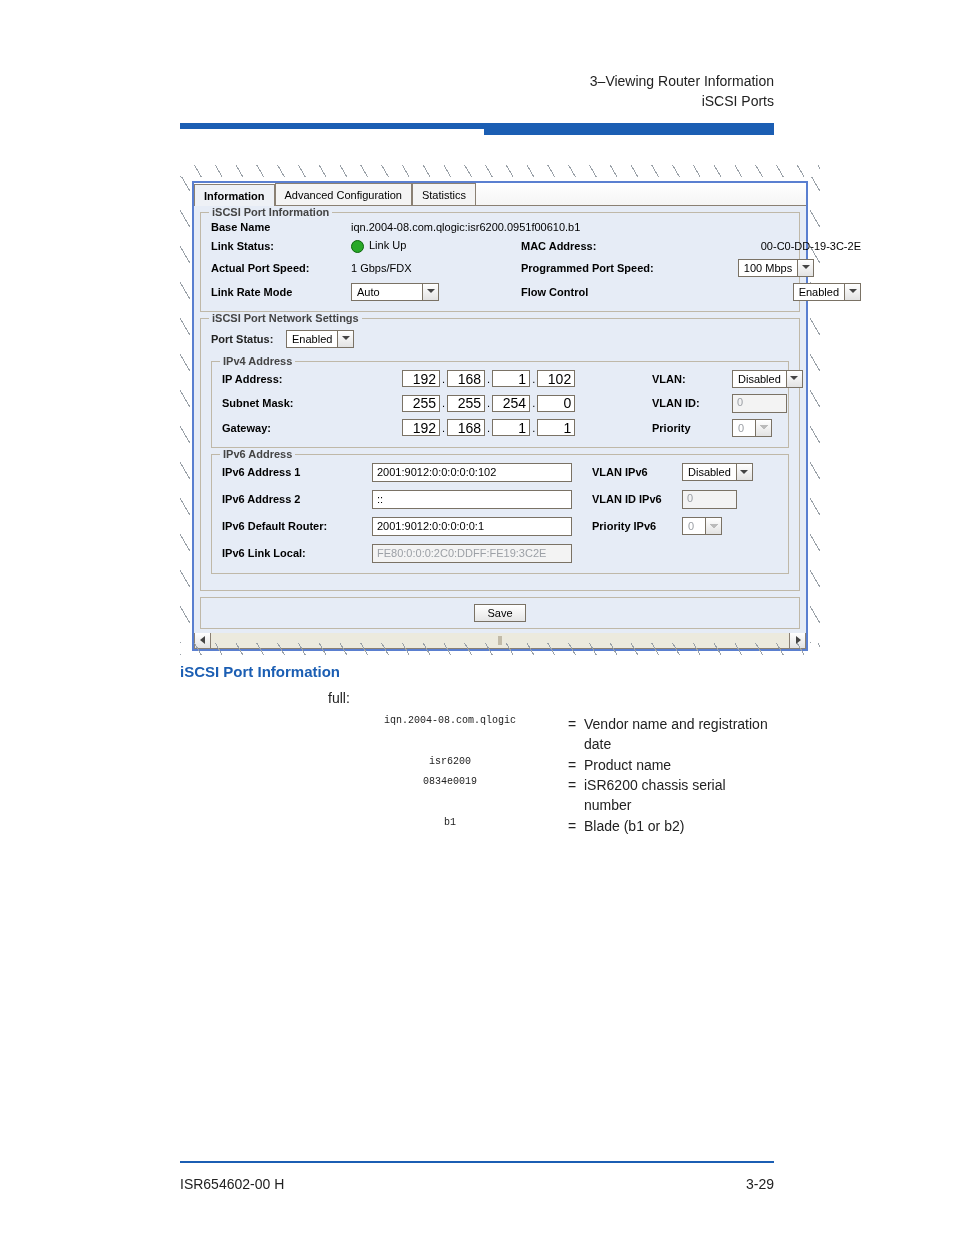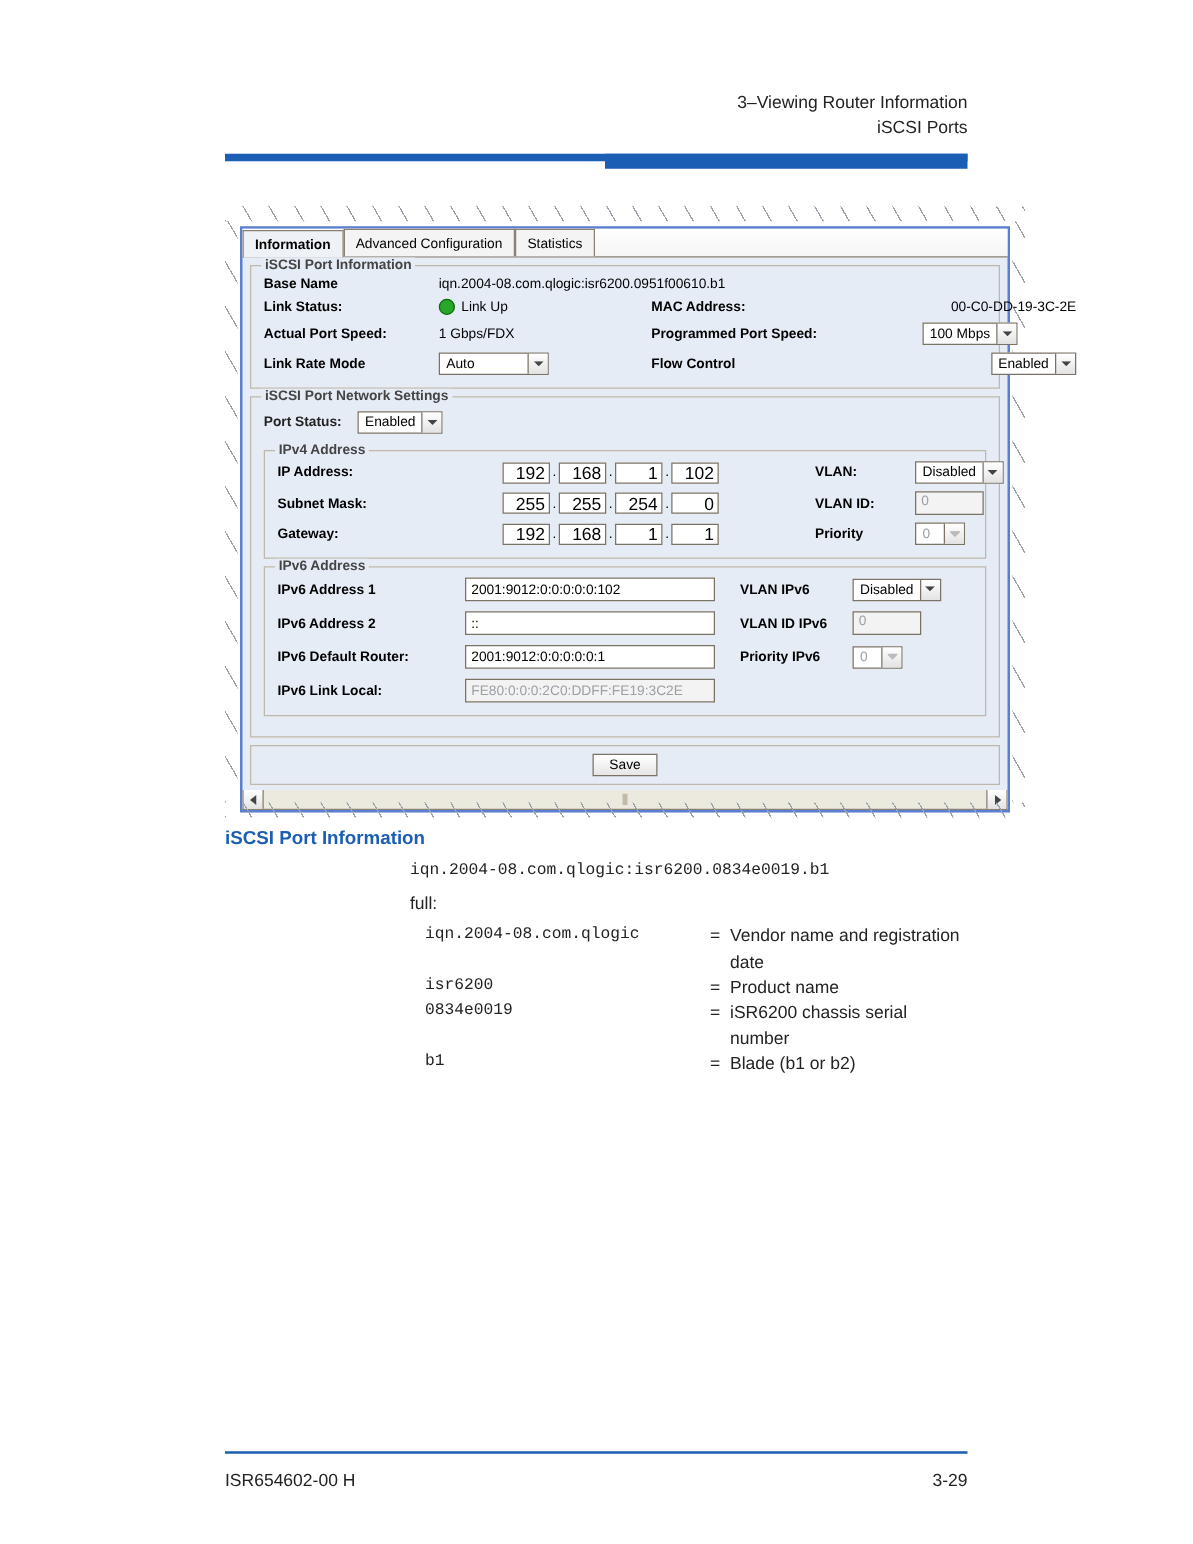--- a/index.html
+++ b/index.html
@@ -62,21 +62,21 @@
   .body{font-size:14px;line-height:1.45;margin-left:120px}
   .body p{margin:6px 0}
   .body .strong{font-weight:bold}
   ul.blk{list-style:none;padding:0;margin:6px 0}
   ul.blk li::before{content:"■";font-size:12px;margin-right:14px;color:#000}
   ul.blk li{margin:0 0 0 -28px;text-indent:0;display:flex}
   ul.blk li .litxt{flex:1}
   .mono{font-family:'Courier New',monospace;font-size:13px;line-height:1.45}
   .defs{margin-left:40px}
   .defs .dr{display:grid;grid-template-columns:220px 12px 1fr;column-gap:6px}
-  .defs .dk{text-align:left;font-family:'Courier New',monospace;font-size:13px}
+  .defs .dk{text-align:center;font-family:'Courier New',monospace;font-size:10px}
   .defs .eq{text-align:center}
   
   .ftr{position:absolute;left:88px;right:88px;bottom:56px}
   .ftr .rule{height:4px;border-top:2px solid #1b5eb3;margin-bottom:6px}
   .ftr .row{display:flex;justify-content:space-between;font-size:14px}
 </style>
 </head>
 <body>
 
 <div class="page">
@@ -293,21 +293,20 @@
             </div>
         </div>
       </div>
     </div>
   </div>
 
 
   <h3 class="sec">iSCSI Port Information</h3>
 
   <div class="body">
-    <p class="mono" style="margin-left:28px">iqn.2004-08.com.qlogic:isr6200.0834e0019.b1</p>
     <p style="margin-left:28px">full:</p>
     <div class="defs">
       <div class="dr">
           <div class="dk">iqn.2004-08.com.qlogic</div>
           <div class="eq">=</div>
           <div>Vendor name and registration date</div>
         </div>
       <div class="dr">
           <div class="dk">isr6200</div>
           <div class="eq">=</div>

